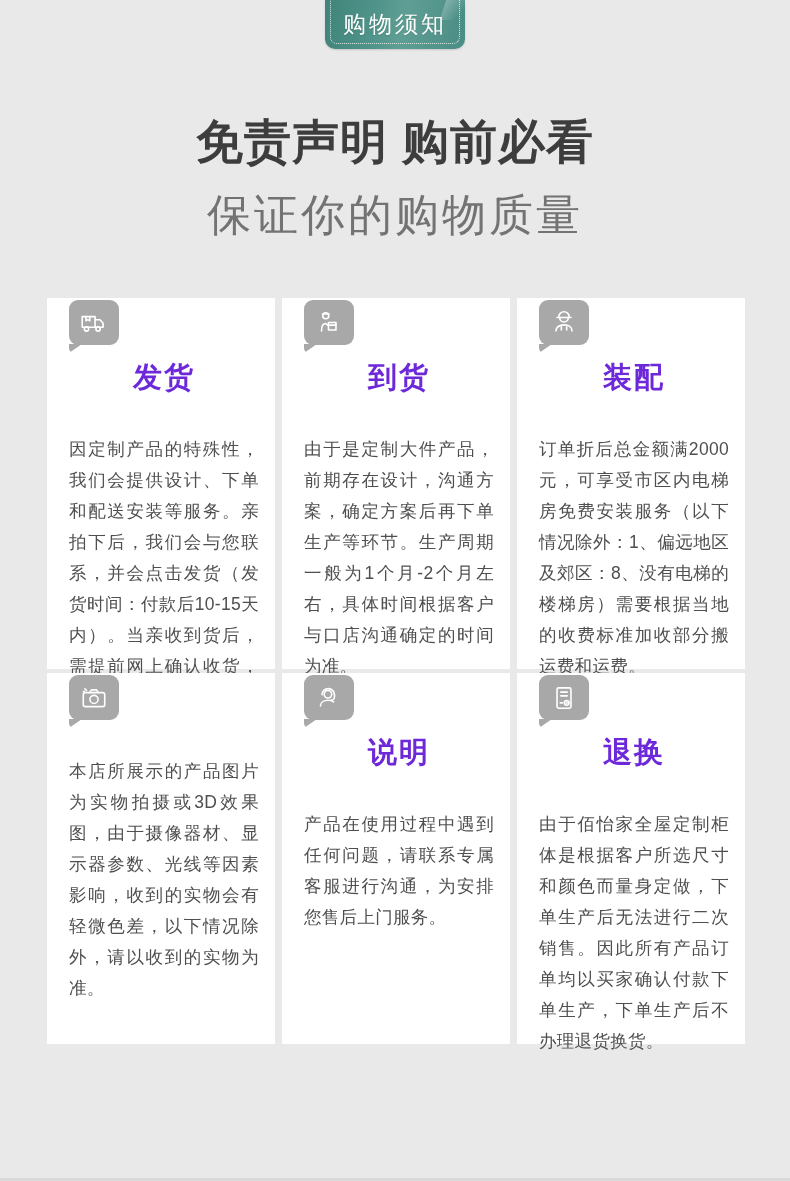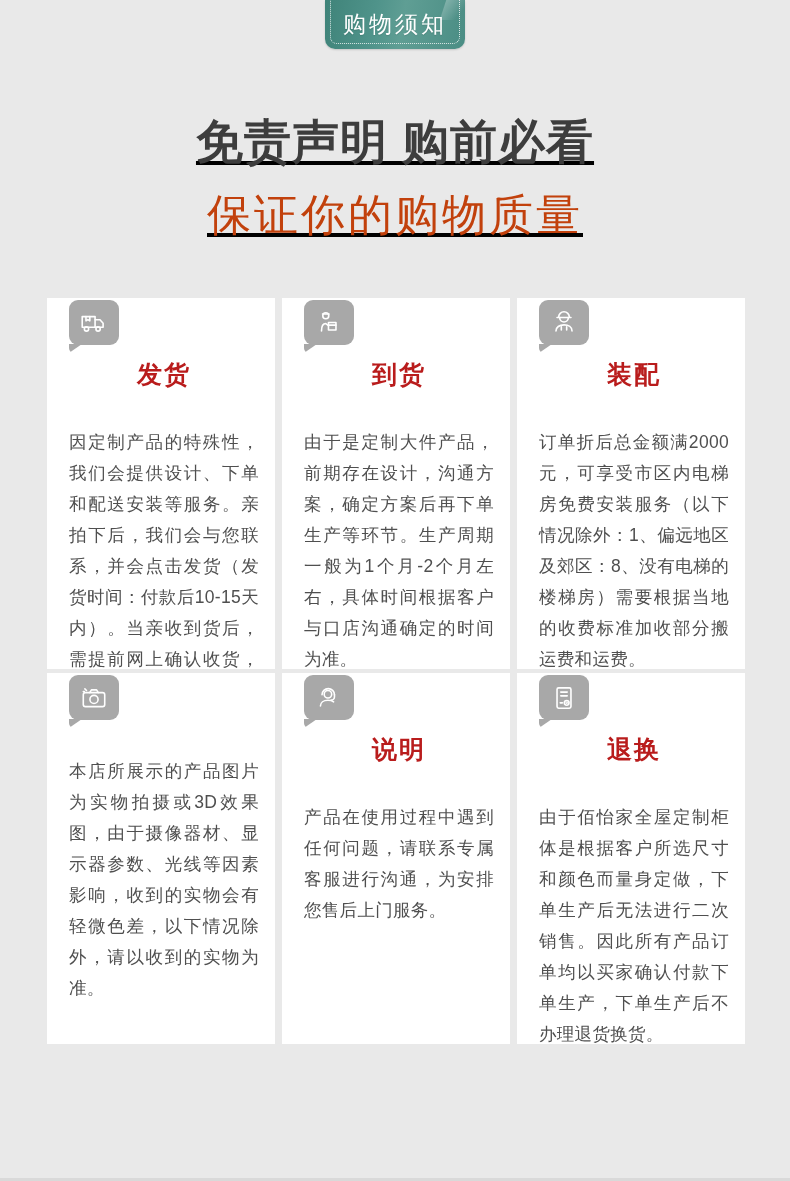--- a/index.html
+++ b/index.html
@@ -49,32 +49,32 @@
   }
   .ribbon-text {
     color: #ffffff;
     font-size: 23px;
     letter-spacing: 3px;
     font-weight: 500;
     text-shadow: 0 1px 1px rgba(0,0,0,0.12);
   }
 
   
-  .headline { text-align: center; margin-top: 62px; text-decoration: underline; }
+  .headline { text-align: center; margin-top: 62px; }
   .headline .title {
     font-size: 47px;
     font-weight: bold;
     color: #3d3d3d;
     letter-spacing: 1px;
   }
   .headline .subtitle {
     margin-top: 12px;
     font-size: 44px;
     font-weight: 400;
-    color: #c2410c;
+    color: #737373;
     letter-spacing: 3px;
   }
 
   
   .grid {
     margin: 53px 45px 0 47px;
     display: grid;
     grid-template-columns: repeat(3, 1fr);
     gap: 4px 7px;
   }
@@ -101,23 +101,23 @@
     left: 0px;
     bottom: -8px;
     width: 0; height: 0;
     border-top: 9px solid #a8a8a8;
     border-right: 13px solid transparent;
     border-radius: 0 0 0 5px;
   }
   .badge svg { width: 30px; height: 30px; }
   .card-title {
     text-align: center;
-    font-size: 25px;
+    font-size: 29px;
     font-weight: bold;
-    color: #b91c1c;
+    color: #6d28d9;
     margin-top: 13px;
     letter-spacing: 2px;
   }
   .card-body {
     margin-top: 36px;
     font-size: 17.5px;
     line-height: 31px;
     color: #4f4f4f;
     text-align: justify;
     letter-spacing: 0.3px;

